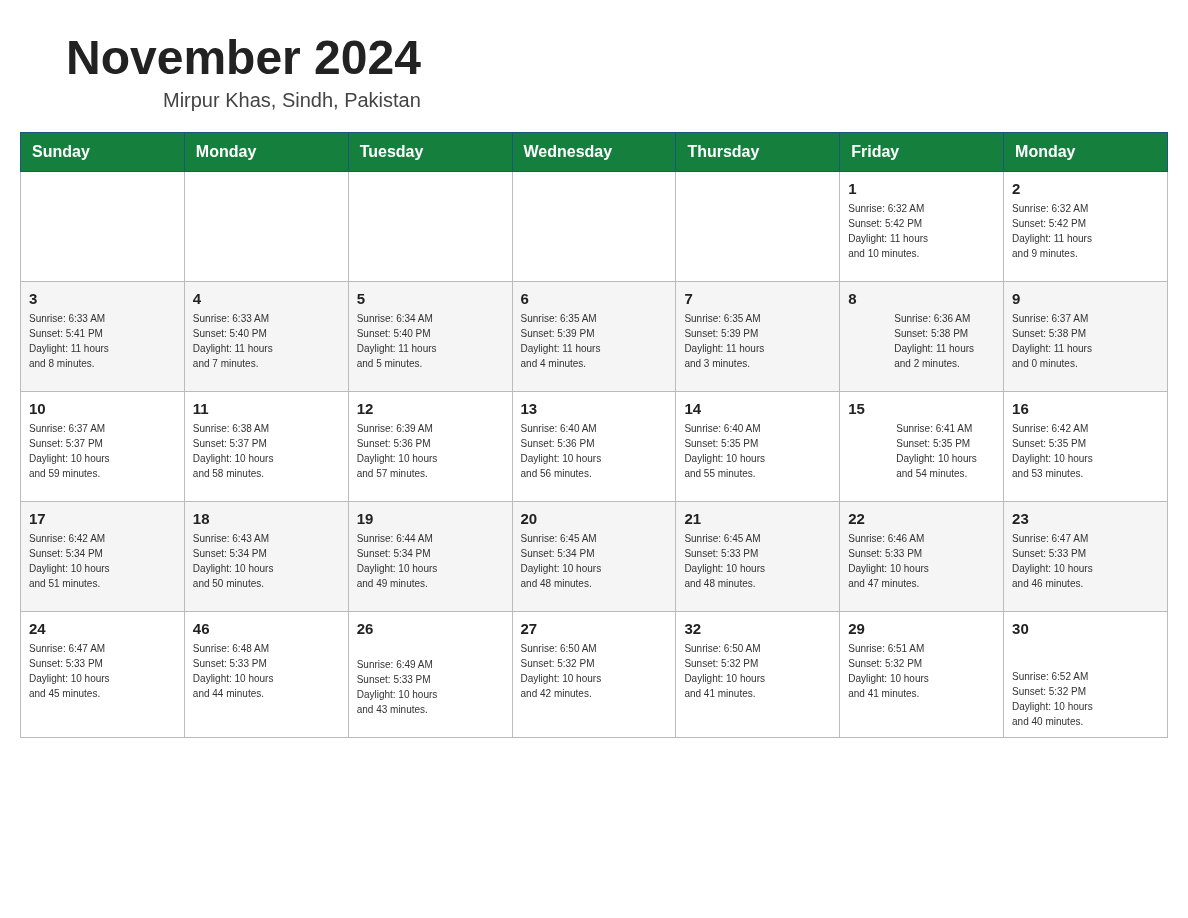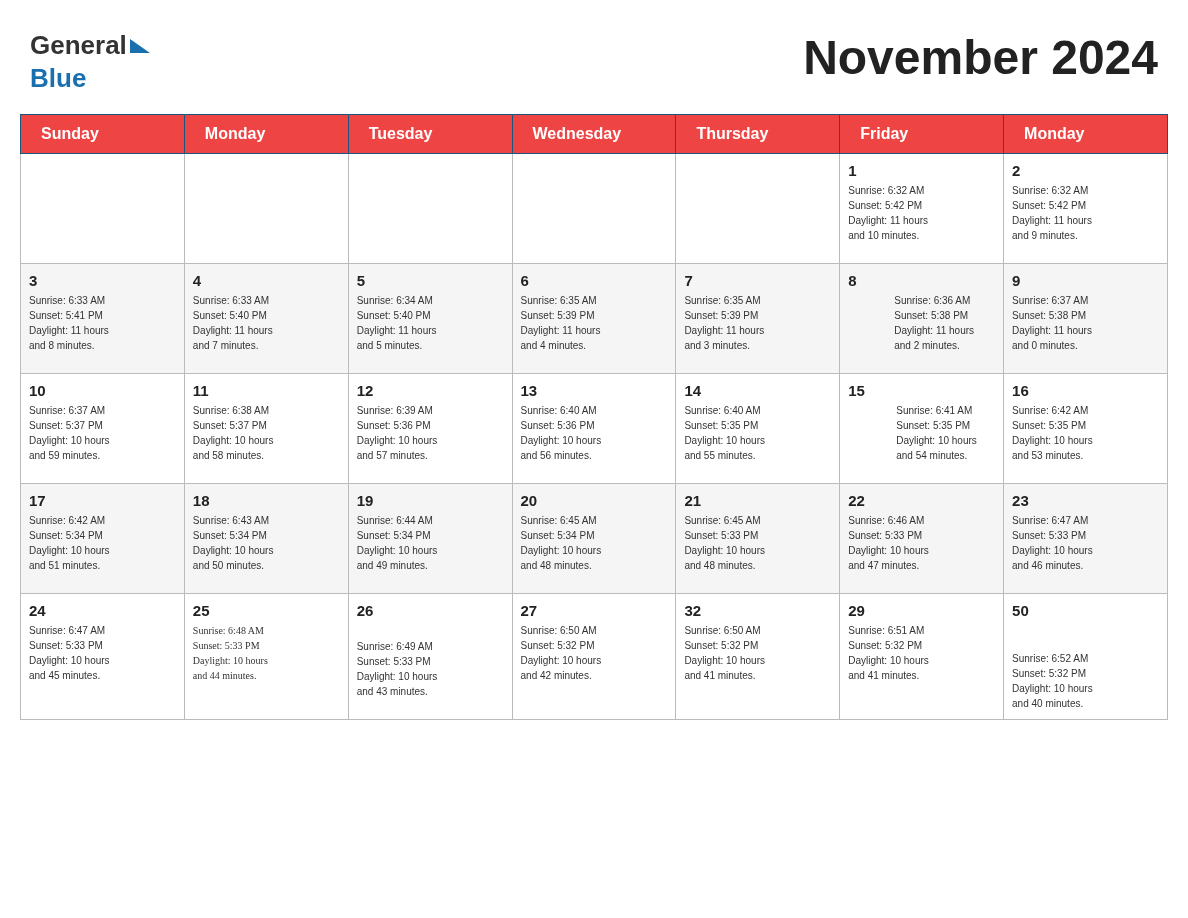--- a/index.html
+++ b/index.html
@@ -35,23 +35,23 @@
       font-size: 20px;
       color: #444;
       margin-top: 4px;
     }
     .calendar {
       width: 100%;
       border-collapse: collapse;
       border: 1px solid #aaa;
     }
     .calendar th {
-      background-color: #ef4444;
+      background-color: #15803d;
       color: #fff;
-      padding: 10px 20px;
+      padding: 10px 11px;
       font-size: 16px;
       font-weight: bold;
       text-align: left;
       border: 1px solid #1a5580;
     }
     .calendar td {
       border: 1px solid #bbb;
       padding: 8px;
       vertical-align: top;
       width: 14.28%;
@@ -110,31 +110,23 @@
     .logo-line2 {
       display: flex;
       align-items: center;
       margin-top: 2px;
     }
   </style>
 </head>
 <body>
 
 <div class="header">
-  <div class="logo">
-    <div class="logo-row">
-      <span class="logo-text-general">General</span>
-      <span class="logo-arrow"></span>
-    </div>
-    <div class="logo-line2">
-      <span class="logo-text-blue">Blue</span>
-    </div>
-  </div>
   <div class="title-block">
     <div class="month-title">November 2024</div>
+    <div class="location-title">Mirpur Khas, Sindh, Pakistan</div>
   </div>
 </div>
 
 <table class="calendar">
   <thead>
     <tr>
     <th>Sunday</th>
         <th>Monday</th>
         <th>Tuesday</th>
         <th>Wednesday</th>
@@ -320,22 +312,22 @@
       </tr>
       <tr>
         <td>
           <span class="day-number">24</span>
           <div class="day-info" style="white-space: pre-line;">Sunrise: 6:47 AM
 Sunset: 5:33 PM
 Daylight: 10 hours
 and 45 minutes.</div>
         </td>
         <td>
-          <span class="day-number">25</span>
-          <div class="day-info" style="white-space: pre-line; font-family: Liberation Serif, serif;">Sunrise: 6:48 AM
+          <span class="day-number">46</span>
+          <div class="day-info" style="white-space: pre-line;">Sunrise: 6:48 AM
 Sunset: 5:33 PM
 Daylight: 10 hours
 and 44 minutes.</div>
         </td>
         <td>
           <span class="day-number">26</span>
           <div class="day-info" style="white-space: pre-line; margin-top: 20px;">Sunrise: 6:49 AM
 Sunset: 5:33 PM
 Daylight: 10 hours
 and 43 minutes.</div>
@@ -355,21 +347,21 @@
 and 41 minutes.</div>
         </td>
         <td>
           <span class="day-number">29</span>
           <div class="day-info" style="white-space: pre-line;">Sunrise: 6:51 AM
 Sunset: 5:32 PM
 Daylight: 10 hours
 and 41 minutes.</div>
         </td>
         <td>
-          <span class="day-number">50</span>
+          <span class="day-number">30</span>
           <div class="day-info" style="white-space: pre-line; margin-top: 32px;">Sunrise: 6:52 AM
 Sunset: 5:32 PM
 Daylight: 10 hours
 and 40 minutes.</div>
         </td>
       </tr>
     </tbody>
 </table>
 
 </body></html>

